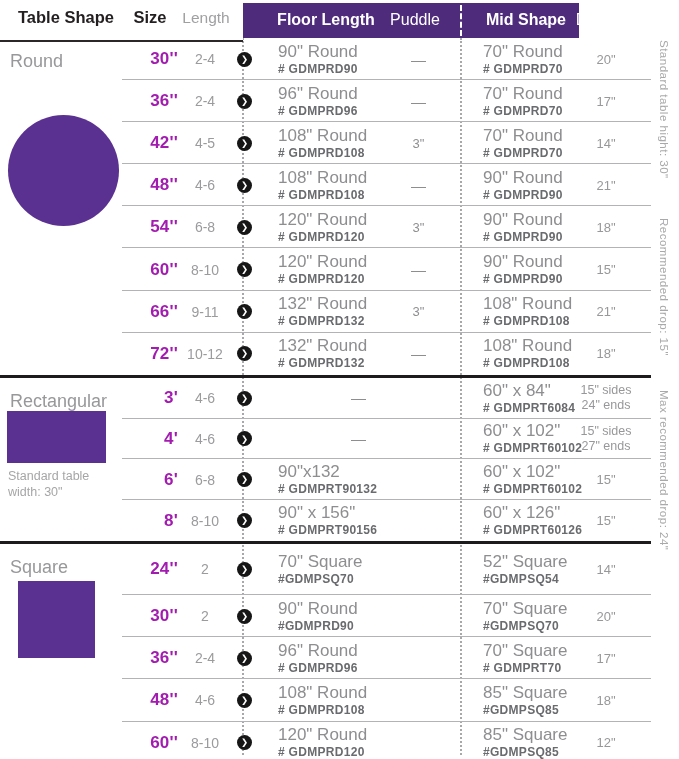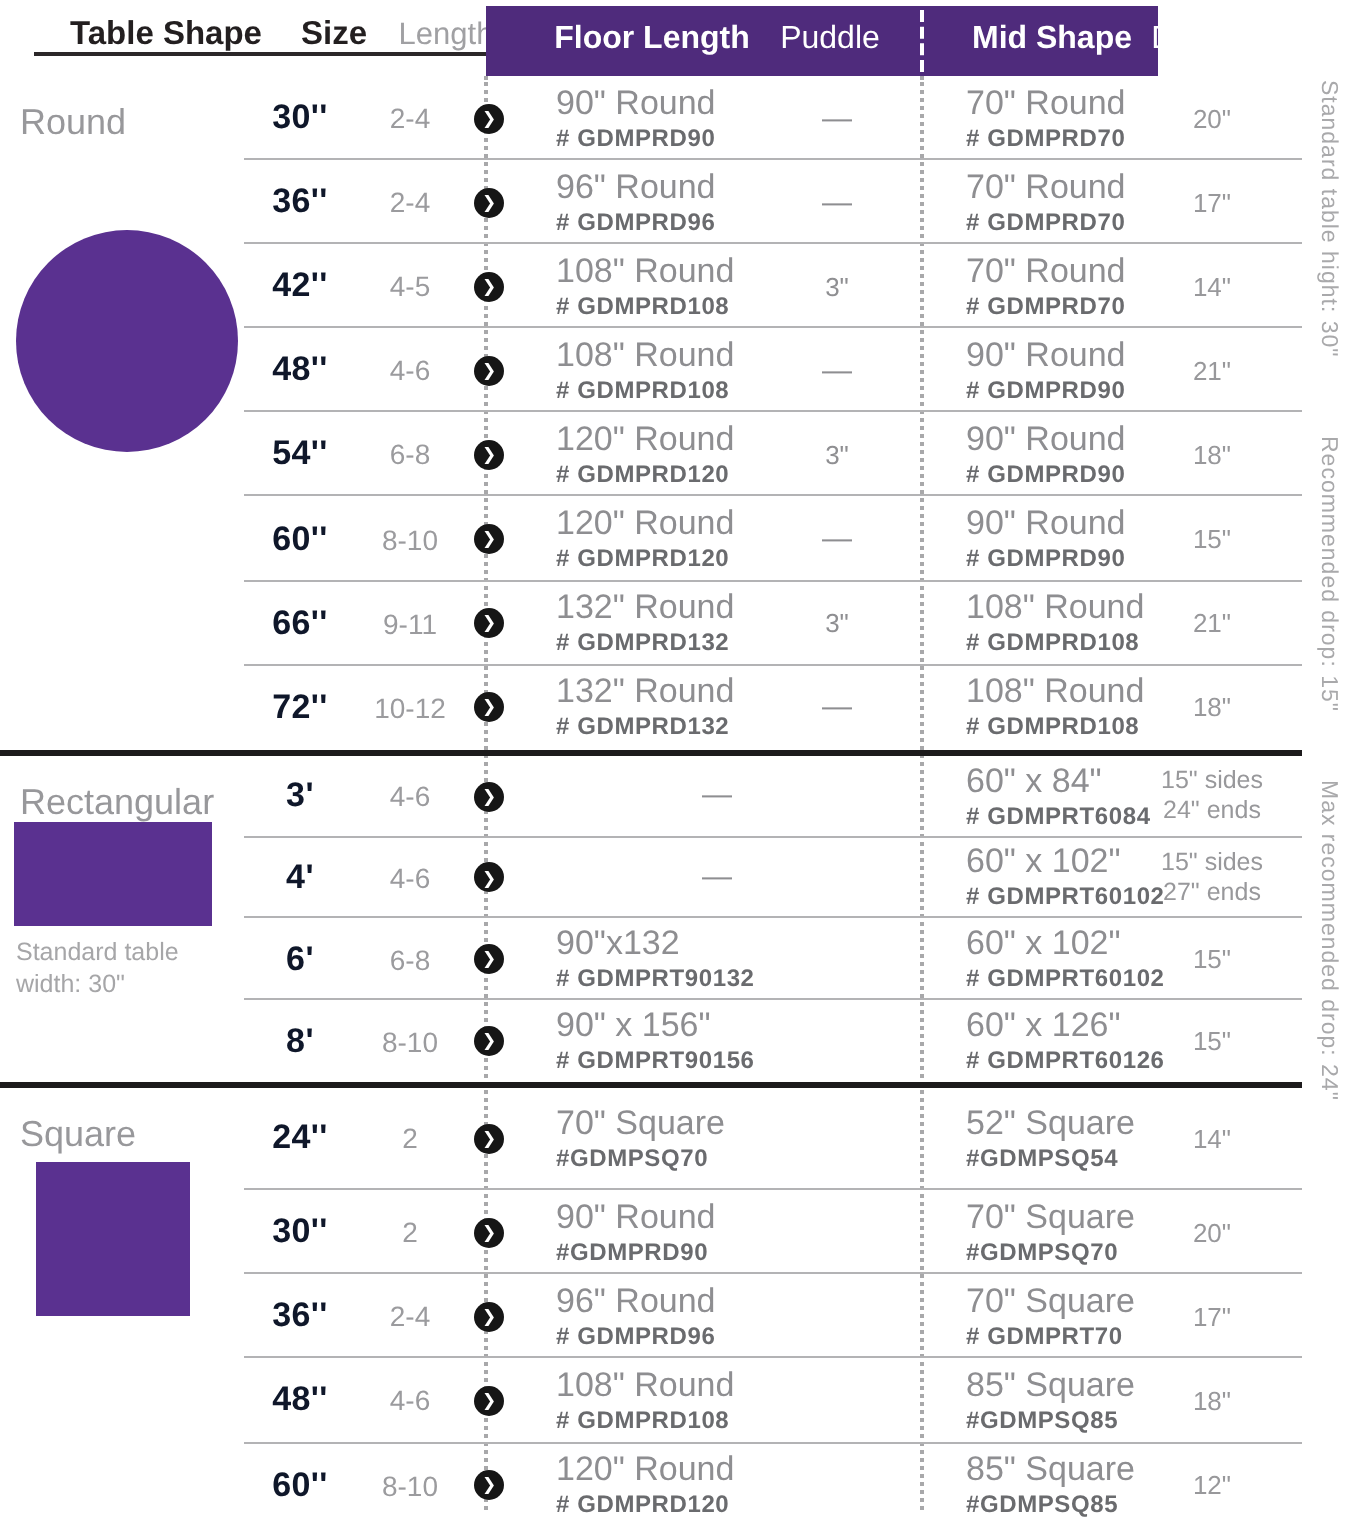--- a/index.html
+++ b/index.html
@@ -9,21 +9,21 @@
     background:#fff;
     font-family:"Liberation Sans","DejaVu Sans",sans-serif;
     overflow:hidden;
     box-sizing:border-box;
     padding-top:38px;
   }
   .page *{box-sizing:border-box;}
 
   
   .header-left{
-    position:absolute;left:17px;top:0;width:243px;height:28px;
+    position:absolute;left:0;top:0;width:243px;height:42px;
     border-bottom:2px solid #2b2729;z-index:3;background:#fff;
   }
   .h-tableshape{position:absolute;left:18px;top:8px;font-size:16.5px;font-weight:bold;color:#231f20;}
   .h-size{position:absolute;left:122px;width:56px;top:8px;text-align:center;font-size:16.5px;font-weight:bold;color:#231f20;}
   .h-seats{position:absolute;left:178px;width:56px;top:9px;text-align:center;font-size:15.5px;color:#a0a0a3;}
   .header-purple{
     position:absolute;left:243px;top:3px;width:336px;height:35px;z-index:3;
   }
   .hp-span{position:absolute;top:8px;color:#fff;font-size:16px;text-align:center;white-space:nowrap;}
   .hp-bold{font-weight:bold;}
@@ -39,21 +39,21 @@
   .v2{left:460px;}
 
   
   #sections{position:relative;z-index:1;}
   .section{position:relative;}
   .section-divider{height:3px;width:651px;background:#1d1b1c;}
   .bottom-line{height:3px;width:651px;background:#1d1b1c;}
   .row{display:flex;align-items:center;position:relative;}
   .sep{position:absolute;left:122px;top:-1px;width:529px;height:1px;background:#b3b3b5;}
   .c-shape{width:122px;flex:none;}
-  .c-size{width:56px;flex:none;text-align:center;font-size:17px;font-weight:bold;color:#0f172a;letter-spacing:0.2px;}
+  .c-size{width:56px;flex:none;text-align:right;font-size:17px;font-weight:bold;color:#a21caf;letter-spacing:0.2px;}
   .c-seats{width:54px;flex:none;text-align:center;font-size:14px;color:#9b9b9e;}
   .c-arrow{width:24px;flex:none;display:flex;justify-content:center;}
   .arrow-icon{
     width:15px;height:15px;border-radius:50%;background:#161616;color:#fff;
     display:flex;align-items:center;justify-content:center;
     font-size:8.5px;font-weight:bold;line-height:1;padding-left:1px;
   }
   .c-floor{width:120px;flex:none;padding-left:22px;}
   .c-puddle{width:85px;flex:none;text-align:center;font-size:13px;color:#8f8f92;}
   .c-floorpuddle{width:205px;flex:none;text-align:center;}

